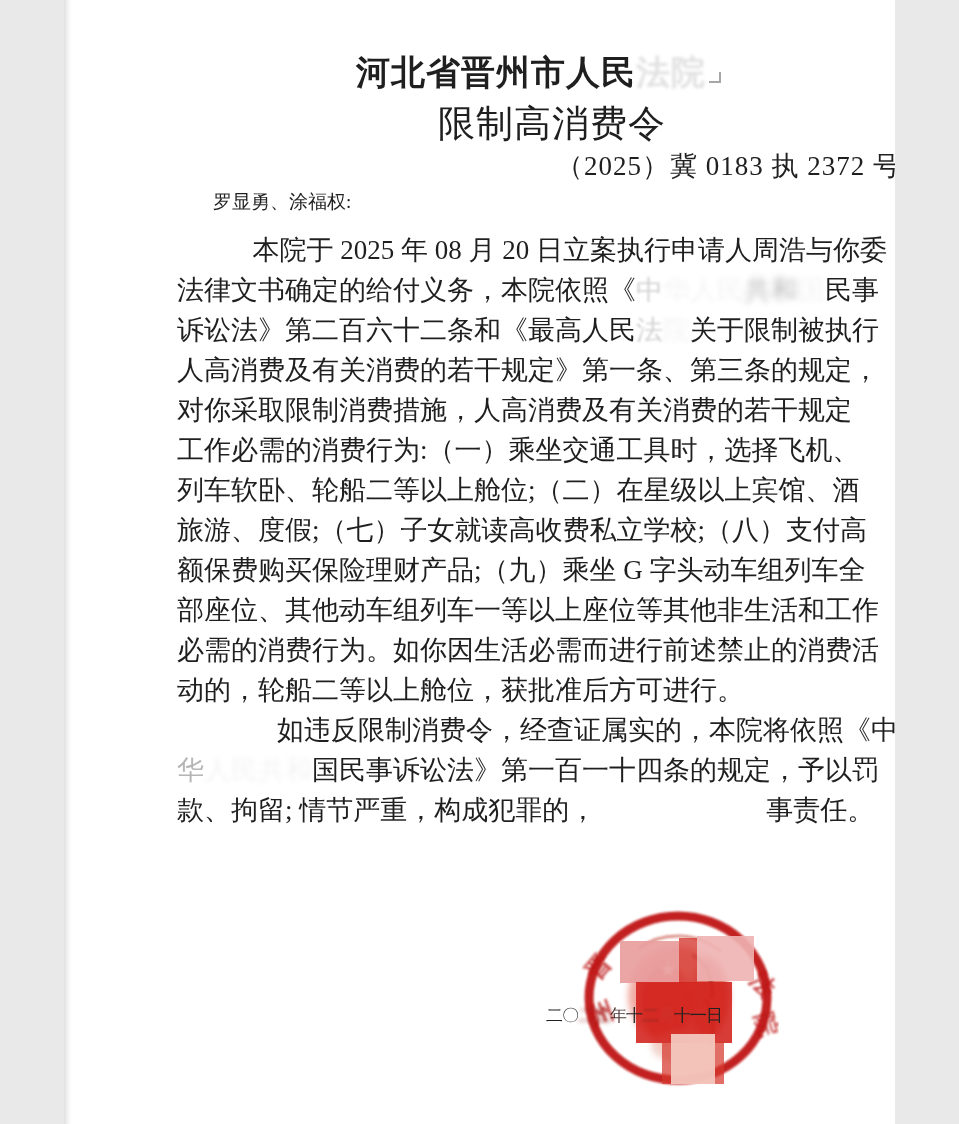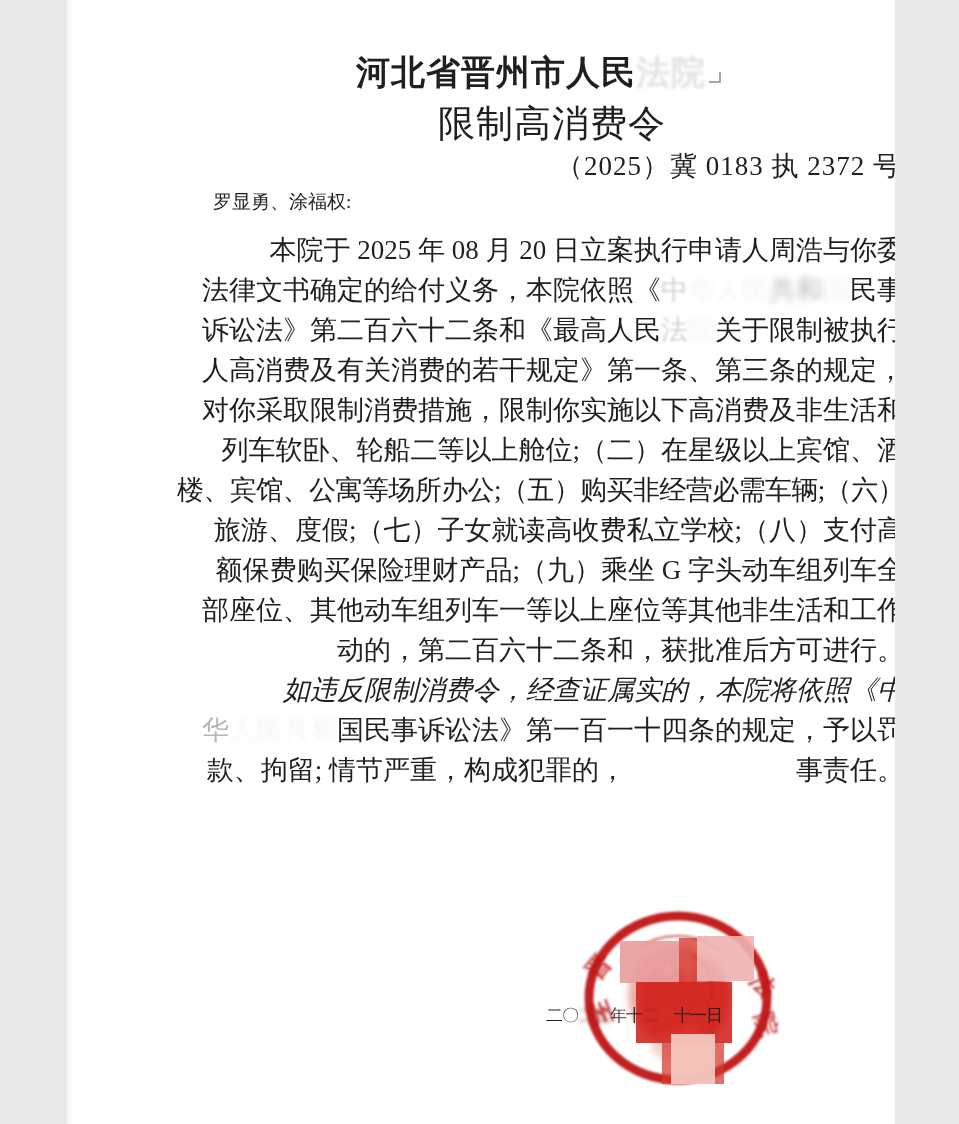--- a/index.html
+++ b/index.html
@@ -1,21 +1,20 @@
 <!DOCTYPE html>
 <html><head>
 <meta charset="utf-8">
 <style>
   html,body { margin:0; padding:0; background:#e9e9e9; }
   .page {
     position:relative; width:831px; height:1124px; margin:0 auto;
     background:#ffffff; overflow:hidden;
     font-family:"Liberation Serif","DejaVu Serif",serif;
     color:#1f1f1f;
-    text-align:right;
   }
   .edge-shadow {
     position:absolute; left:0; top:0; width:8px; height:1124px;
     background:linear-gradient(90deg, #d9d9d9 0%, #f3f3f3 55%, #ffffff 100%);
     opacity:.8;
   }
   .doc-title {
     position:absolute; left:292px; top:50px;
     font-size:34px; font-weight:bold; letter-spacing:1px; white-space:nowrap;
   }
@@ -80,28 +79,29 @@
 
   <div class="case-number">（2025）冀 0183 执 2372 号</div>
 
   <div class="addressee">罗显勇、涂福权:</div>
 
   <div class="body-block" id="body-lines">
       <div class="bodyline" style="text-indent: 2.8em;"><span>本院于 2025 年 08 月 20 日立案执行申请人周浩与你委</span></div>
       <div class="bodyline"><span>法律文书确定的给付义务，本院依照《</span><span class="r-ghost">中</span><span class="r-veil">华人民</span><span class="r-smudge">共和</span><span class="r-veil">国</span><span>民事</span></div>
       <div class="bodyline"><span>诉讼法》第二百六十二条和《最高人民</span><span class="r-ghost">法</span><span class="r-veil">院</span><span>关于限制被执行</span></div>
       <div class="bodyline"><span>人高消费及有关消费的若干规定》第一条、第三条的规定，</span></div>
-      <div class="bodyline"><span>对你采取限制消费措施，限制你实施以下高消费及非生活和</span></div>
+      <div class="bodyline"><span>对你采取限制消费措施，人高消费及有关消费的若干规定</span></div>
+      <div class="bodyline"><span>工作必需的消费行为:（一）乘坐交通工具时，选择飞机、</span></div>
       <div class="bodyline"><span>列车软卧、轮船二等以上舱位;（二）在星级以上宾馆、酒</span></div>
-      <div class="bodyline" style="letter-spacing: -0.586207px;"><span>楼、宾馆、公寓等场所办公;（五）购买非经营必需车辆;（六）</span></div>
       <div class="bodyline"><span>旅游、度假;（七）子女就读高收费私立学校;（八）支付高</span></div>
       <div class="bodyline"><span>额保费购买保险理财产品;（九）乘坐 G 字头动车组列车全</span></div>
       <div class="bodyline"><span>部座位、其他动车组列车一等以上座位等其他非生活和工作</span></div>
-      <div class="bodyline lastline"><span>动的，第二百六十二条和，获批准后方可进行。</span></div>
-      <div class="bodyline" style="text-indent: 3.7em; font-style: italic;"><span>如违反限制消费令，经查证属实的，本院将依照《中</span></div>
+      <div class="bodyline"><span>必需的消费行为。如你因生活必需而进行前述禁止的消费活</span></div>
+      <div class="bodyline lastline"><span>动的，轮船二等以上舱位，获批准后方可进行。</span></div>
+      <div class="bodyline" style="text-indent: 3.7em;"><span>如违反限制消费令，经查证属实的，本院将依照《中</span></div>
       <div class="bodyline"><span class="r-frag">华</span><span class="r-veil">人民共和</span><span>国民事诉讼法》第一百一十四条的规定，予以罚</span></div>
       <div class="bodyline lastline"><span>款、拘留; 情节严重，构成犯罪的，</span><span class="gap" style="width: 6.3em;"></span><span>事责任。</span></div>
     </div>
 
   <svg class="seal-svg" width="200" height="192" viewBox="0 0 200 192">
     <defs>
       <filter id="b1" x="-30%" y="-30%" width="160%" height="160%">
           <feGaussianBlur stdDeviation="1"></feGaussianBlur>
         </filter>
       <filter id="b3" x="-40%" y="-40%" width="180%" height="180%">

